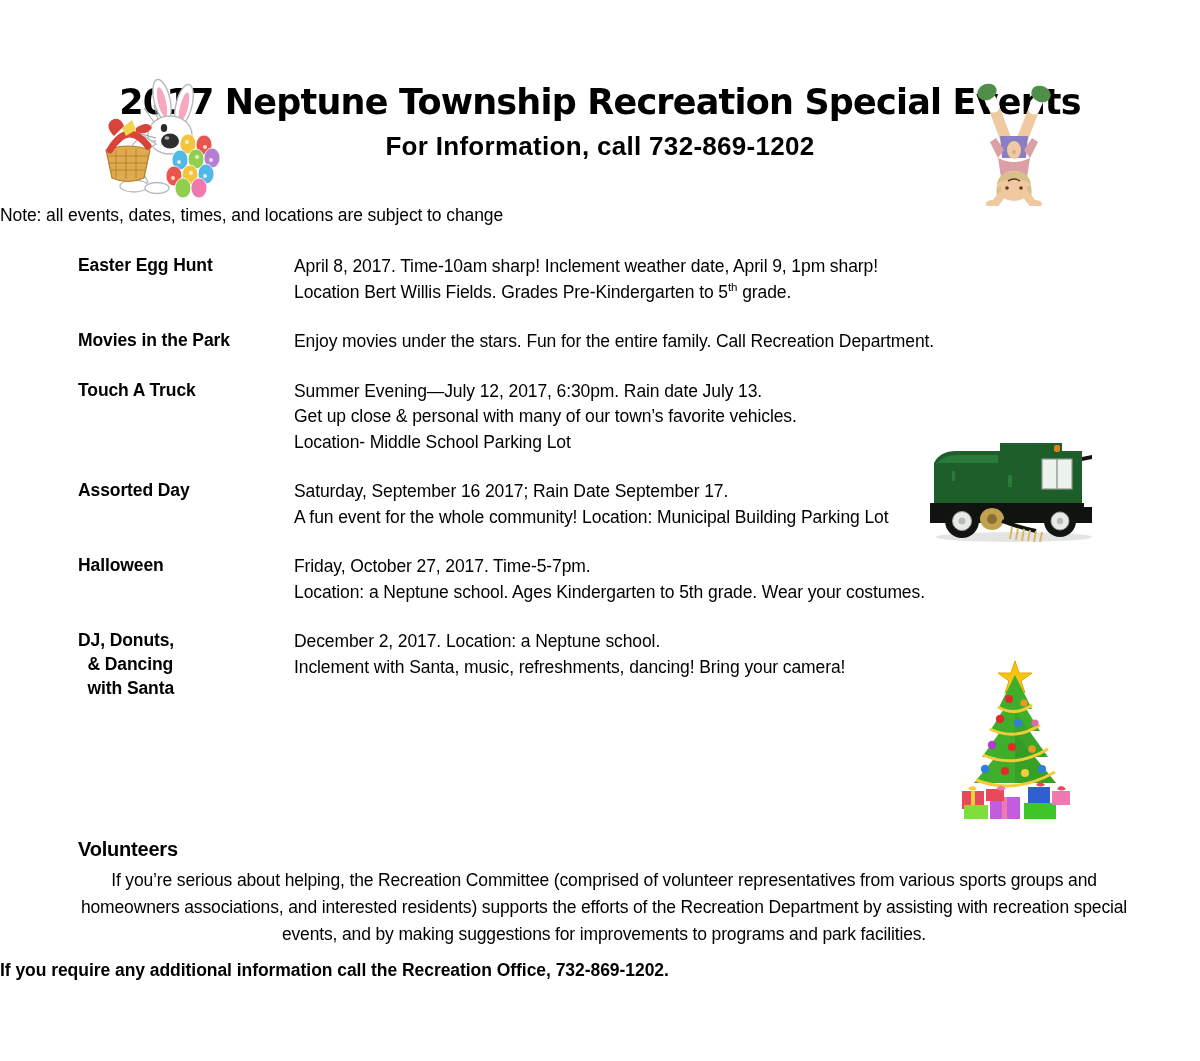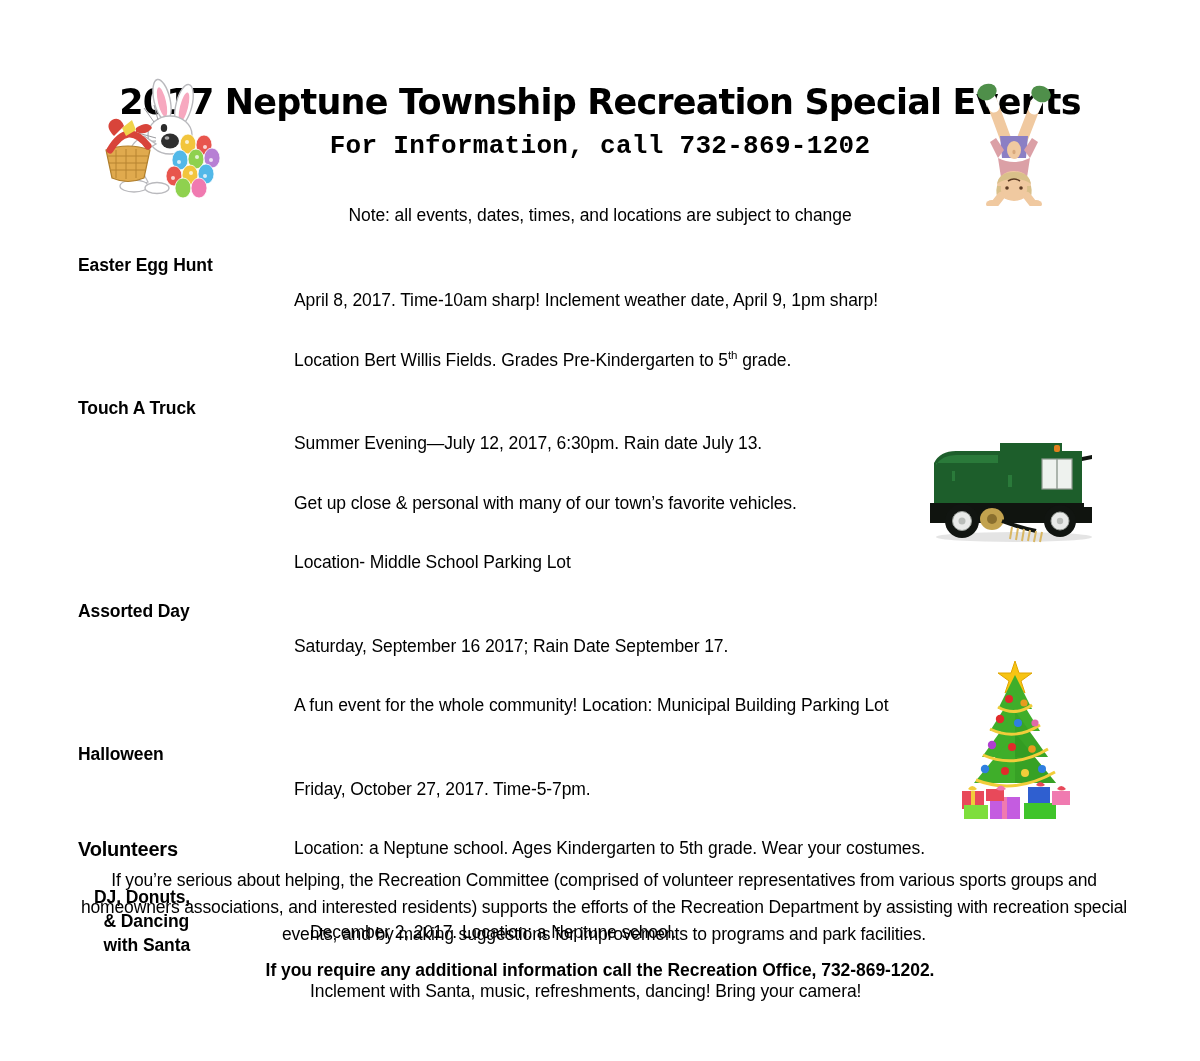--- a/index.html
+++ b/index.html
@@ -26,33 +26,32 @@
   }
   .title {
     font-family: "DejaVu Sans", sans-serif;
     font-size: 35px;
     font-weight: bold;
     letter-spacing: -0.8px;
     line-height: 1.18;
     white-space: nowrap;
   }
   .subtitle {
-    font-family: Liberation Mono, monospace;
+    font-family: Liberation Sans, sans-serif;
     font-size: 26px;
     font-weight: bold;
     letter-spacing: 0.3px;
     margin-top: 8px;
     white-space: nowrap;
   }
   .note {
     position: absolute;
     top: 205px;
     left: 0;
     width: 1200px;
-    text-align: center;
     font-size: 17.5px;
     letter-spacing: -0.1px;
   }
 
   
   .events {
     position: absolute;
     top: 254px;
     left: 78px;
     width: 1050px;
@@ -66,31 +65,29 @@
     width: 216px;
     flex: 0 0 216px;
     font-size: 17.5px;
     font-weight: bold;
     line-height: 1.36;
     letter-spacing: -0.1px;
     white-space: pre-line;
   }
   .event-label.indented {
     white-space: pre;
-    margin-left: 16px;
   }
   .event-lines {
     flex: 1;
     font-size: 17.5px;
     line-height: 1.46;
     letter-spacing: -0.1px;
   }
   .event-lines .ln {
     white-space: nowrap;
-    margin-top: 34px;
   }
   sup {
     font-size: 0.66em;
     vertical-align: super;
     line-height: 0;
   }
 
   
   .volunteers {
     position: absolute;
@@ -108,21 +105,20 @@
     font-size: 17.5px;
     line-height: 1.53;
     letter-spacing: -0.15px;
     text-align: center;
   }
   .footer-line {
     position: absolute;
     top: 960px;
     left: 0;
     width: 1200px;
-    text-align: center;
     font-size: 17.5px;
     font-weight: bold;
     letter-spacing: -0.05px;
   }
 
   
   .art { position: absolute; }
   #art-bunny { left: 84px;  top: 78px;  width: 140px; height: 122px; }
   #art-gymnast { left: 968px; top: 78px; width: 92px;  height: 128px; }
   #art-truck { left: 922px; top: 437px; width: 178px; height: 108px; }
@@ -341,20 +337,26 @@
 <div class="events">
 
   <div class="event-row">
     <div class="event-label">Easter Egg Hunt</div>
     <div class="event-lines">
       <div class="ln">April 8, 2017. Time-10am sharp!  Inclement weather date, April 9, 1pm sharp!</div>
       <div class="ln"><span>Location Bert Willis Fields.  Grades Pre-Kindergarten to 5</span><sup>th</sup><span> grade.</span></div>
     </div>
   </div>
 
+  <div class="event-row">
+    <div class="event-label">Movies in the Park</div>
+    <div class="event-lines">
+      <div class="ln">Enjoy movies under the stars.  Fun for the entire family. Call Recreation Department.</div>
+    </div>
+  </div>
 
 
   <div class="event-row">
     <div class="event-label">Touch A Truck</div>
     <div class="event-lines">
       <div class="ln">Summer Evening—July 12, 2017, 6:30pm. Rain date July 13.</div>
       <div class="ln">Get up close &amp; personal with many of our town’s favorite vehicles.</div>
       <div class="ln">Location- Middle School Parking Lot</div>
     </div>
   </div>

